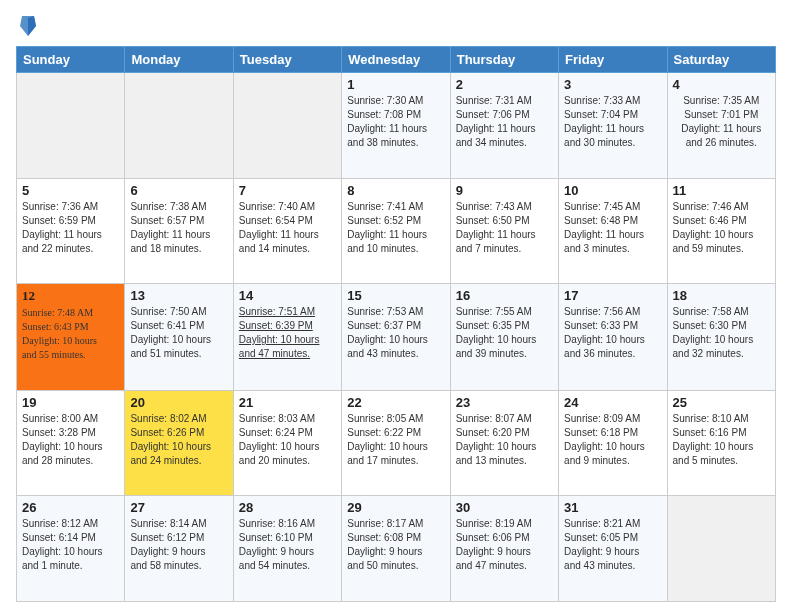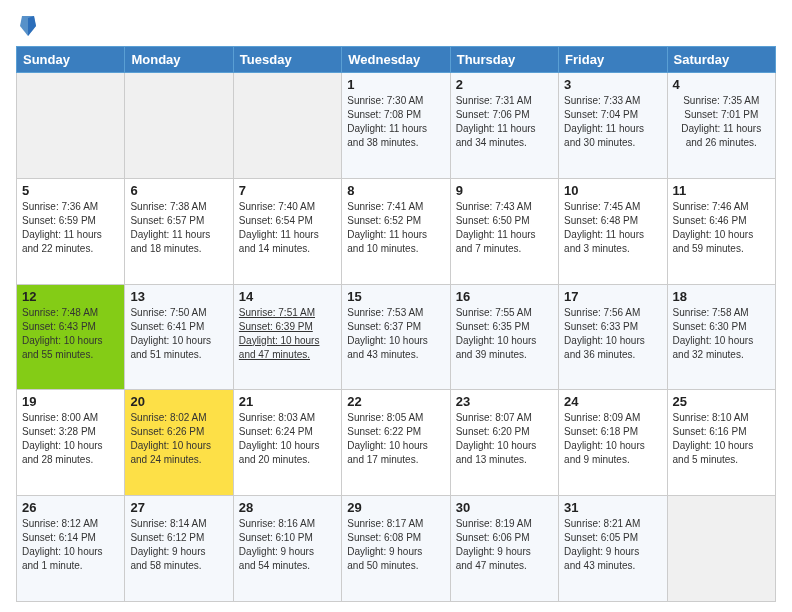--- a/index.html
+++ b/index.html
@@ -210,21 +210,21 @@
           </td>
           <td style="background: rgb(255, 255, 255);">
             <div class="day-num">11</div>
             <div class="day-info" style="white-space: pre-line;">Sunrise: 7:46 AM
 Sunset: 6:46 PM
 Daylight: 10 hours
 and 59 minutes.</div>
           </td>
         </tr>
         <tr>
-          <td style="background: #84cc16;">
+          <td style="background: #f97316; font-family: Liberation Serif, serif;">
             <div class="day-num">12</div>
             <div class="day-info" style="white-space: pre-line;">Sunrise: 7:48 AM
 Sunset: 6:43 PM
 Daylight: 10 hours
 and 55 minutes.</div>
           </td>
           <td style="background: rgb(245, 248, 252);">
             <div class="day-num">13</div>
             <div class="day-info" style="white-space: pre-line;">Sunrise: 7:50 AM
 Sunset: 6:41 PM

